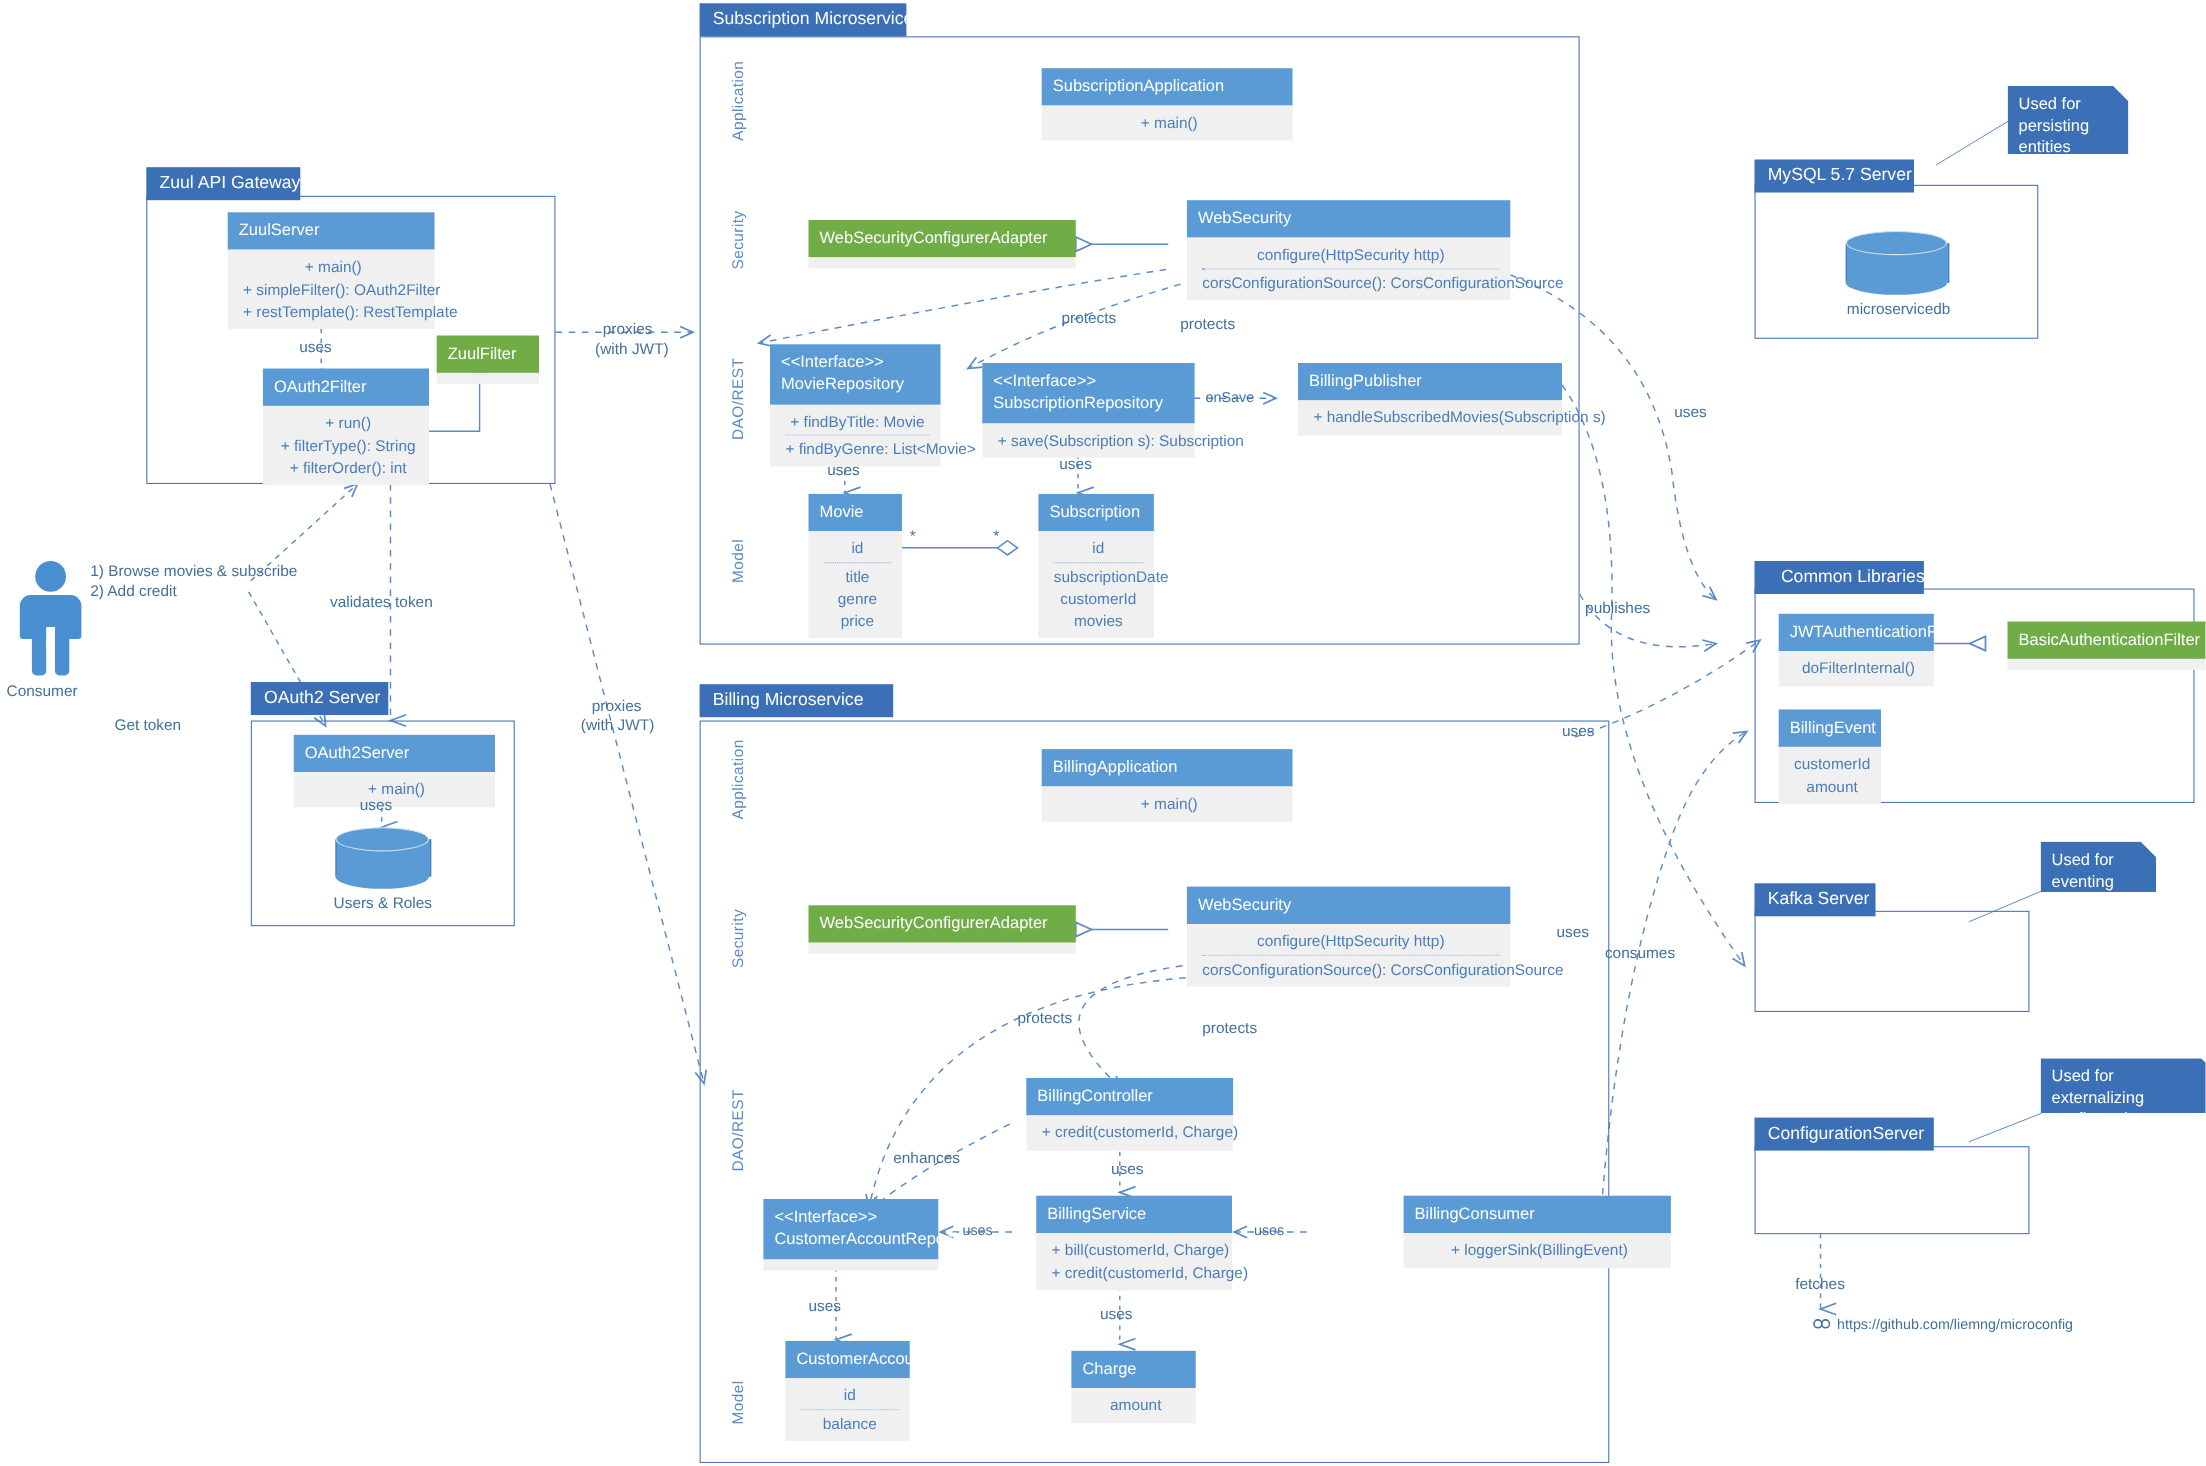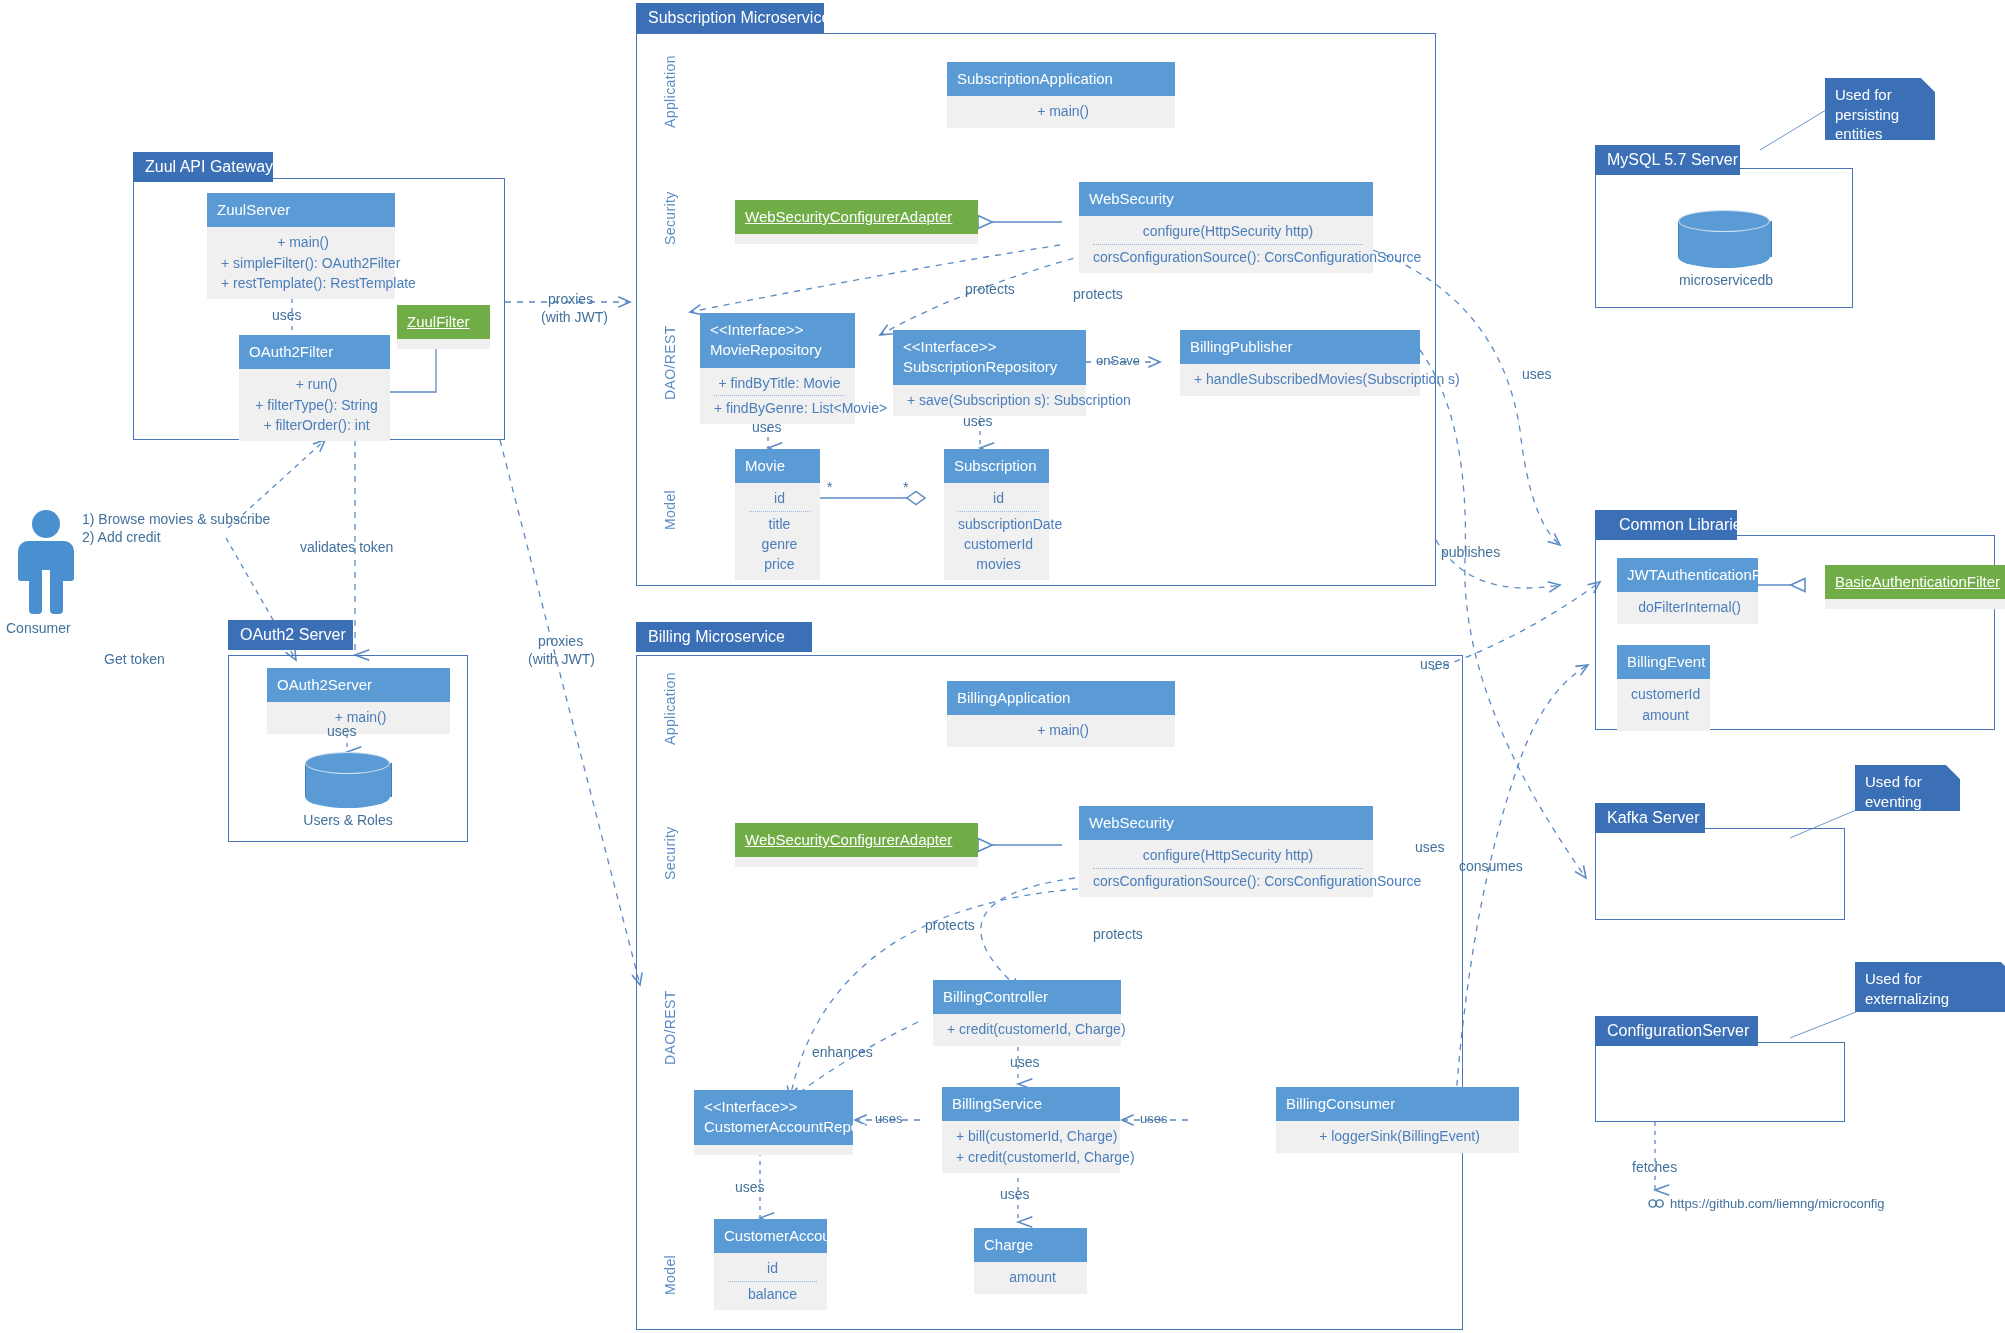--- a/index.html
+++ b/index.html
@@ -10,21 +10,21 @@
   svg.wires{position:absolute;left:0;top:0;width:2005px;height:1333px;pointer-events:none;}
 
   
   .pkg{position:absolute;box-sizing:border-box;border:1.5px solid #4a76b8;background:transparent;}
   .pkg-tab{position:absolute;box-sizing:border-box;background:#3b6fb6;color:#fff;
            font-size:16px;padding:6px 12px 6px 12px;white-space:nowrap;line-height:1.1;}
 
   
   .cls{position:absolute;box-sizing:border-box;padding-left:17px;}
   .cls .hdr{background:#5b9bd5;color:#ffffff;font-size:15px;padding:7px 10px;line-height:1.35;box-sizing:border-box;}
-  .cls .hdr.green{background:#70ad47;text-decoration:underline;}
+  .cls .hdr.green{background:#70ad47;}
   .cls .body{background:#f0f0f0;color:#4a7ebb;font-size:14px;padding:5px 10px 6px 14px;box-sizing:border-box;line-height:1.45;}
   .cls .body.empty{padding:4px 10px;min-height:10px;}
   .cls .body .row{white-space:nowrap;text-align:center;}
   .cls .body .row.sep{border-bottom:1px dotted #9bbbdc;padding-bottom:2px;margin-bottom:2px;}
   .cls .hdr .iface{display:block;font-size:15px;}
 
   
   .lane{position:absolute;color:#5b8bc4;font-size:14px;letter-spacing:.4px;white-space:nowrap;
         transform-origin:0 0;transform:rotate(-90deg);}
 
@@ -409,21 +409,21 @@
     <span>Used for persisting entities</span>
   </div>
 
   <div class="lbl" style="left:1522px;top:365px;">uses</div>
   <div class="lbl" style="left:1441px;top:543px;">publishes</div>
   <div class="lbl" style="left:1420px;top:655px;">uses</div>
   <div class="lbl" style="left:1415px;top:838px;">uses</div>
   <div class="lbl" style="left:1459px;top:857px;">consumes</div>
 
   <div class="pkg" style="left:1595px;top:535px;width:400px;height:195px;"></div>
-  <div class="pkg-tab" style="left:1595px;top:510px;width:142px;padding-left:24px;">Common Libraries</div>
+  <div class="pkg-tab" style="left:1595px;top:510px;width:154px;padding-left:24px;">Common Libraries</div>
 
   <div class="cls" style="left:1600px;top:558px;width:158px;">
     <div class="hdr">JWTAuthenticationFilter</div>
     <div class="body">
       <div class="row">doFilterInternal()</div>
     </div>
   </div>
 
   <div class="cls" style="left:1808px;top:565px;width:218px;">
     <div class="hdr green">BasicAuthenticationFilter</div>

